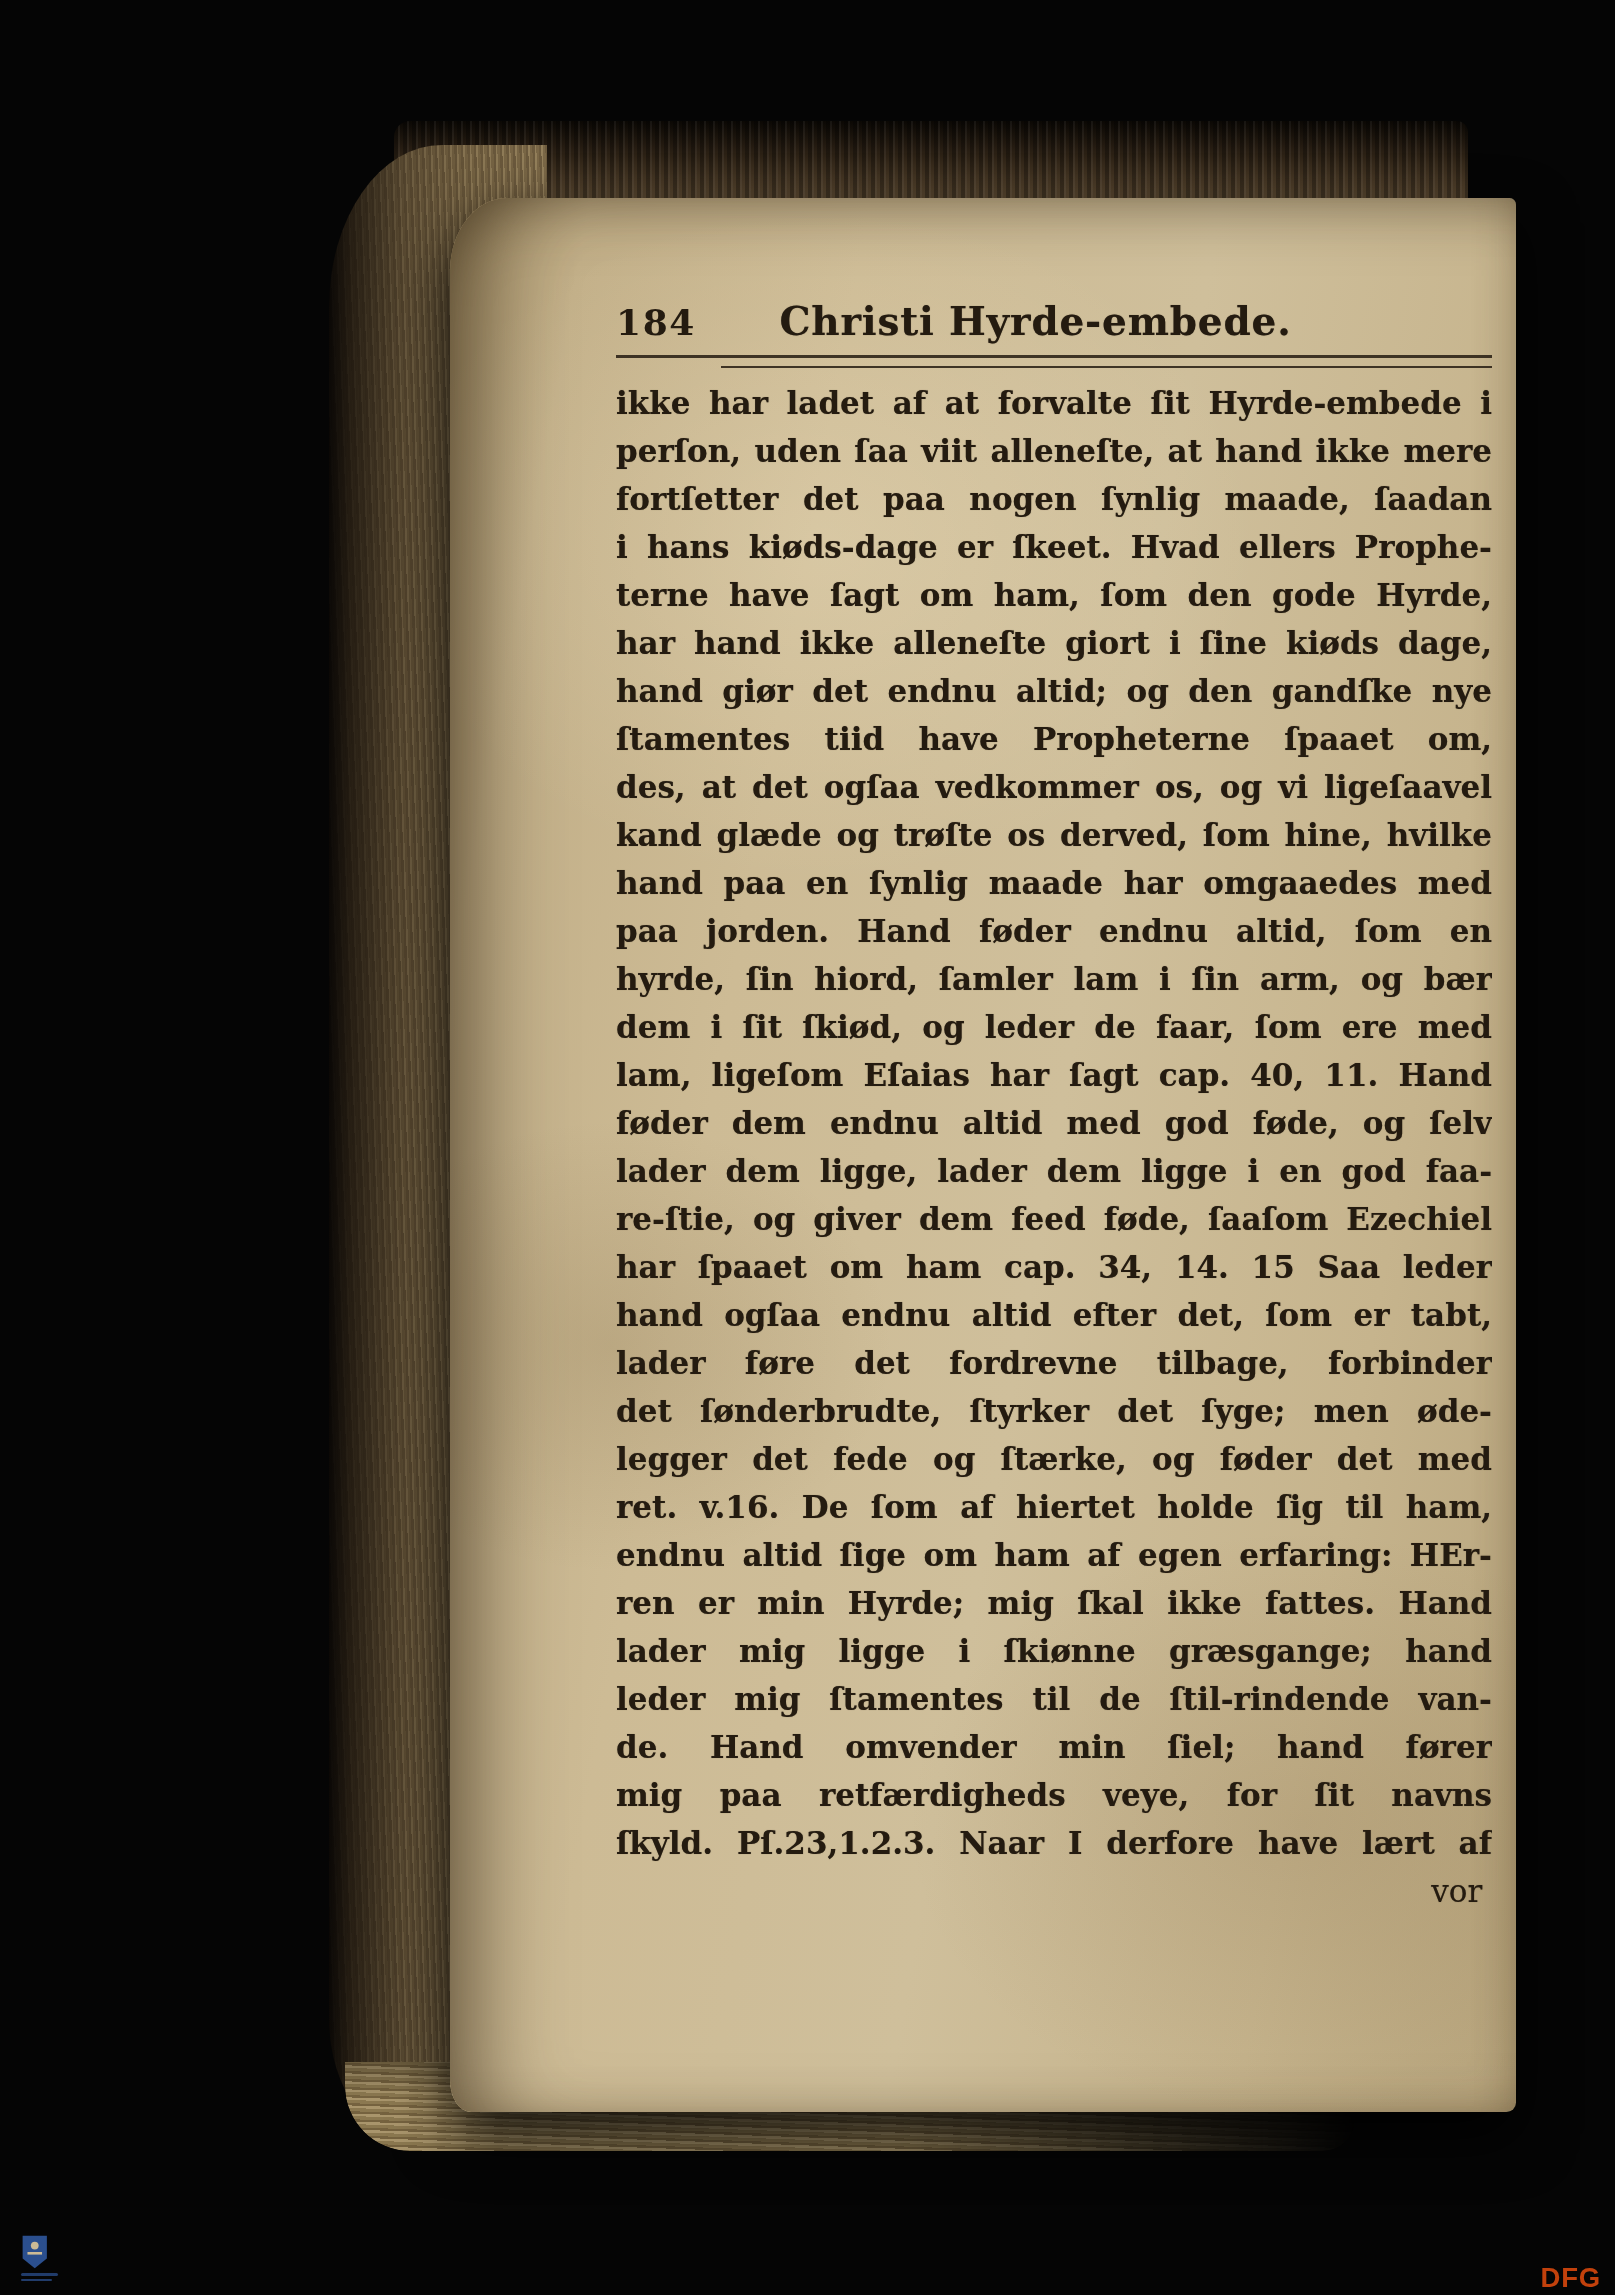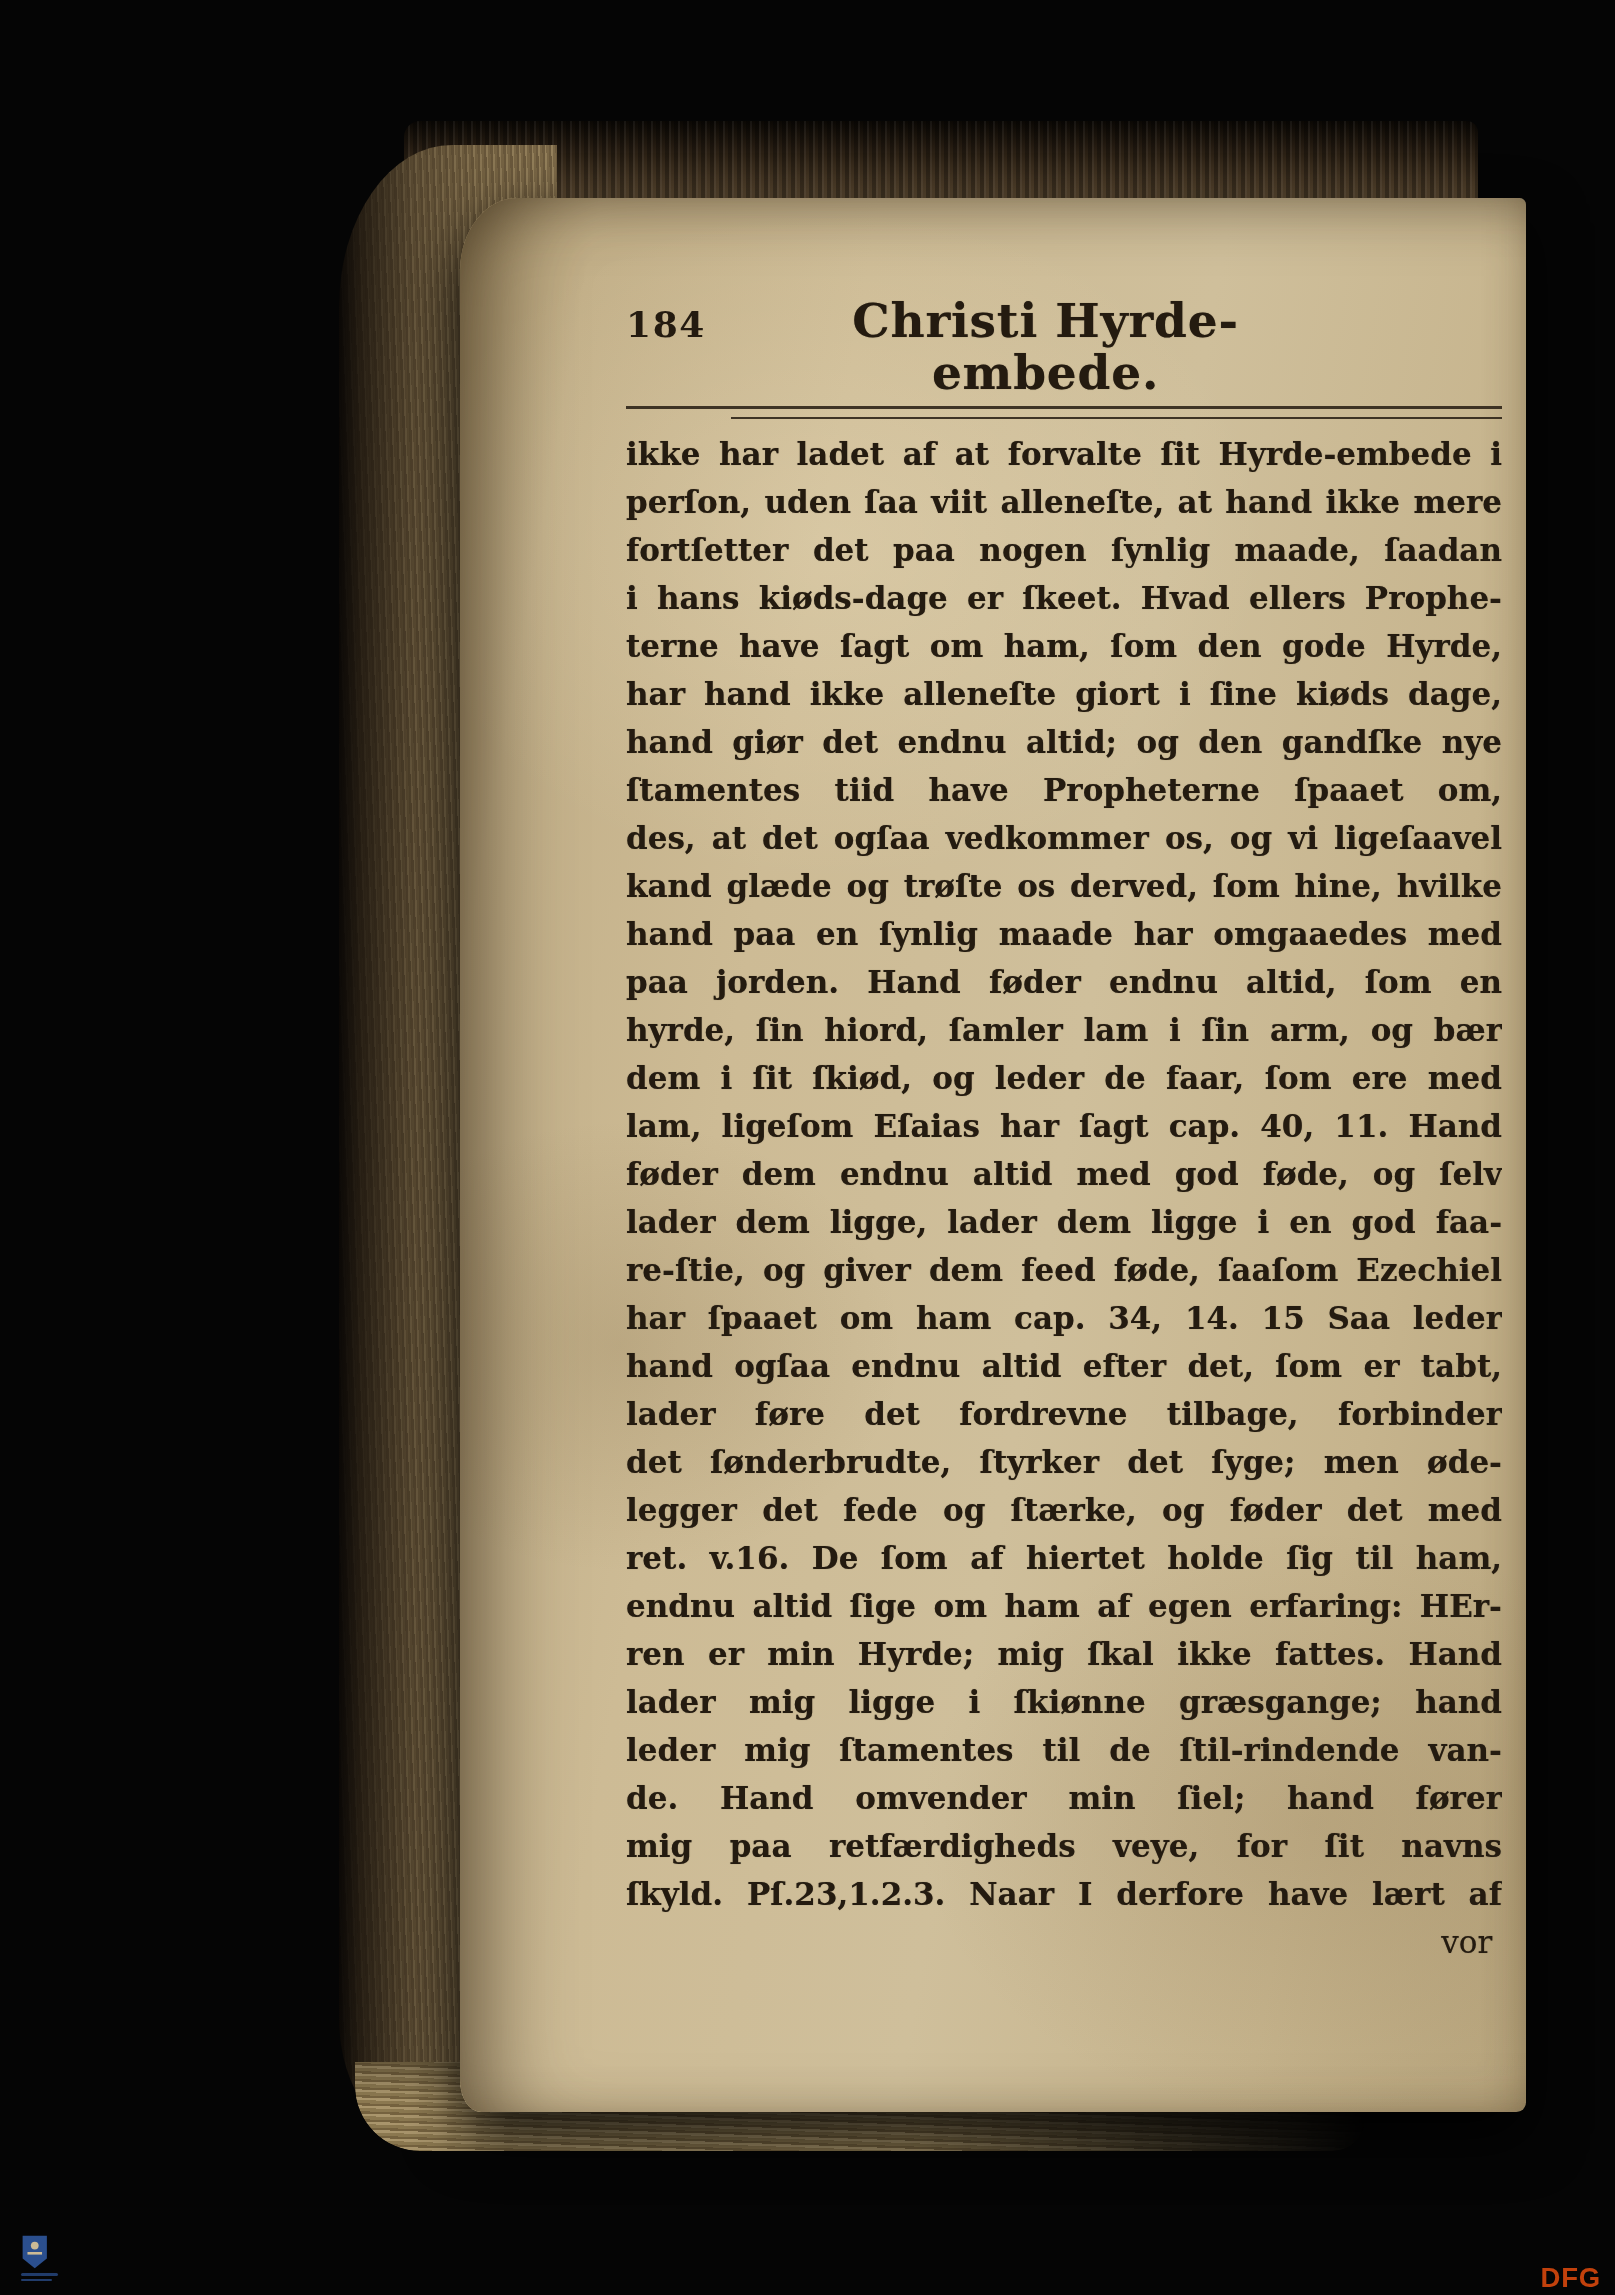--- a/index.html
+++ b/index.html
@@ -6,21 +6,21 @@
   html,body { width:1615px; height:2295px; }
   body {
     background:#050505;
     font-family:"DejaVu Serif","Liberation Serif",serif;
     position:relative;
     overflow:hidden;
   }
   .scene { position:absolute; inset:0; }
 
   
-  .book { position:absolute; left:339px; top:121px; width:1191px; height:2035px; }
+  .book { position:absolute; left:329px; top:121px; width:1191px; height:2035px; }
 
   .top-edge {
     position:absolute; left:65px; top:0; width:1074px; height:81px; z-index:1;
     background:
       repeating-linear-gradient(90deg, rgba(0,0,0,.28) 0 4px, rgba(255,255,255,.05) 4px 5.7px, rgba(0,0,0,0) 5.7px 9px),
       linear-gradient(180deg,#0b0804 0%, #231a10 30%, #3f3120 65%, #5d4b33 100%);
     border-radius:16px 11.3px 0 0;
   }
 
   .stack-left {
@@ -53,21 +53,21 @@
       inset 73px 0 89px -48px rgba(58,44,24,.65),
       inset 0 36px 65px -36px rgba(58,44,24,.55),
       inset -20px -20px 48px -28px rgba(90,70,42,.45),
       0 24px 57px rgba(0,0,0,.9);
   }
   .page-inner { position:absolute; inset:0; padding:97px 24px 0 166px; }
 
   
   .page-header { display:flex; align-items:baseline; line-height:52px; color:#241b10; }
   .pagenum { width:137px; font-size:36px; font-weight:700; letter-spacing:1.6px; }
-  .title { flex:1; text-align:center; padding-right:174px; font-size:47px; font-weight:700; letter-spacing:0.8px; text-shadow:0 0 0.8px rgba(36,27,16,.55); }
+  .title { flex:1; text-align:center; padding-right:174px; font-size:39px; font-weight:700; letter-spacing:0.8px; text-shadow:0 0 0.8px rgba(36,27,16,.55); }
 
   .rules { margin-top:6.5px; }
   .rule { background:#241b10; opacity:.85; }
   .rule1 { height:3.2px; width:100%; }
   .rule2 { height:2.4px; width:88%; margin-left:12%; margin-top:8px; }
 
   .body { margin-top:11.3px; }
   .line {
     font-size:31px; font-weight:700; line-height:48px; height:48px; overflow:hidden;
     color:#241b10; text-align:justify; text-align-last:justify;

